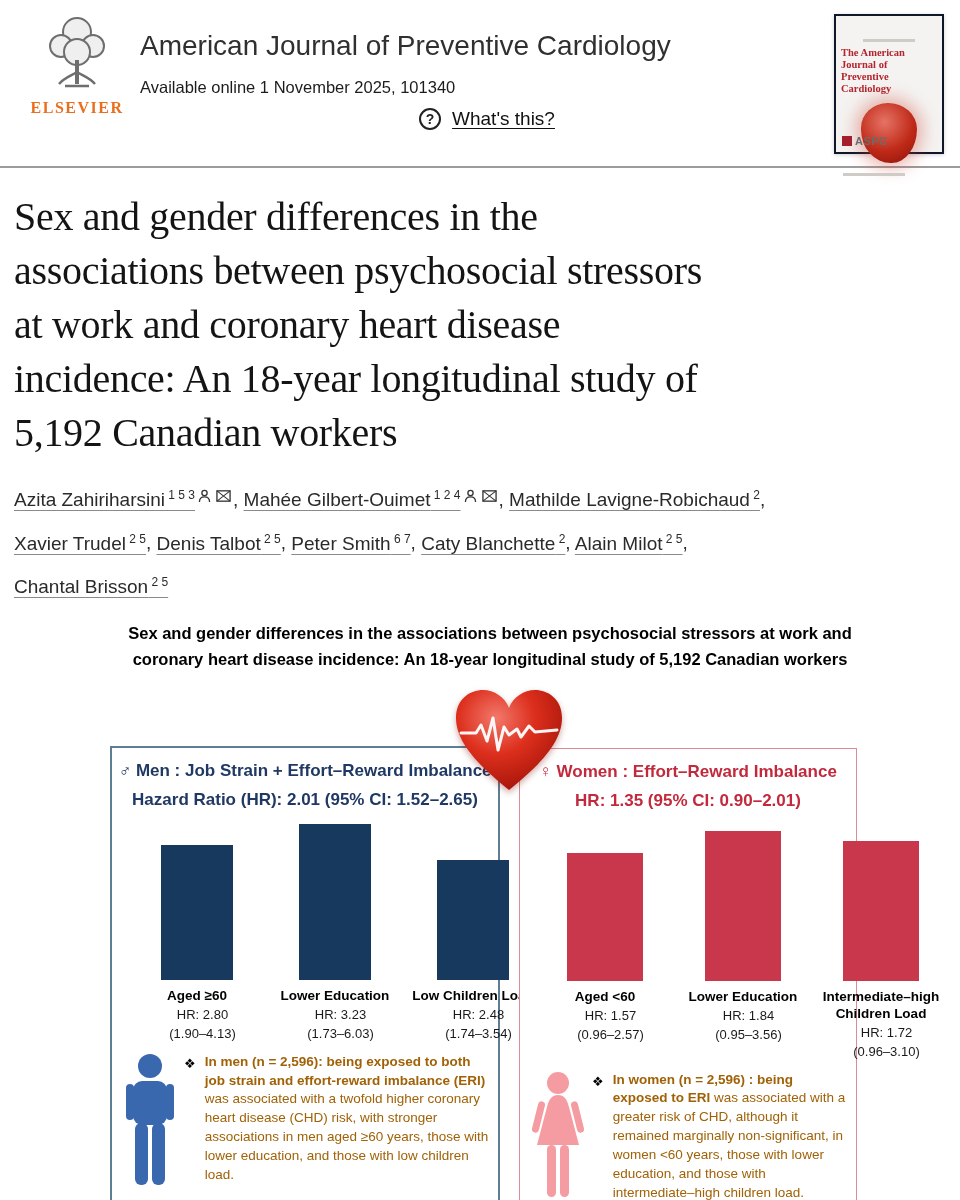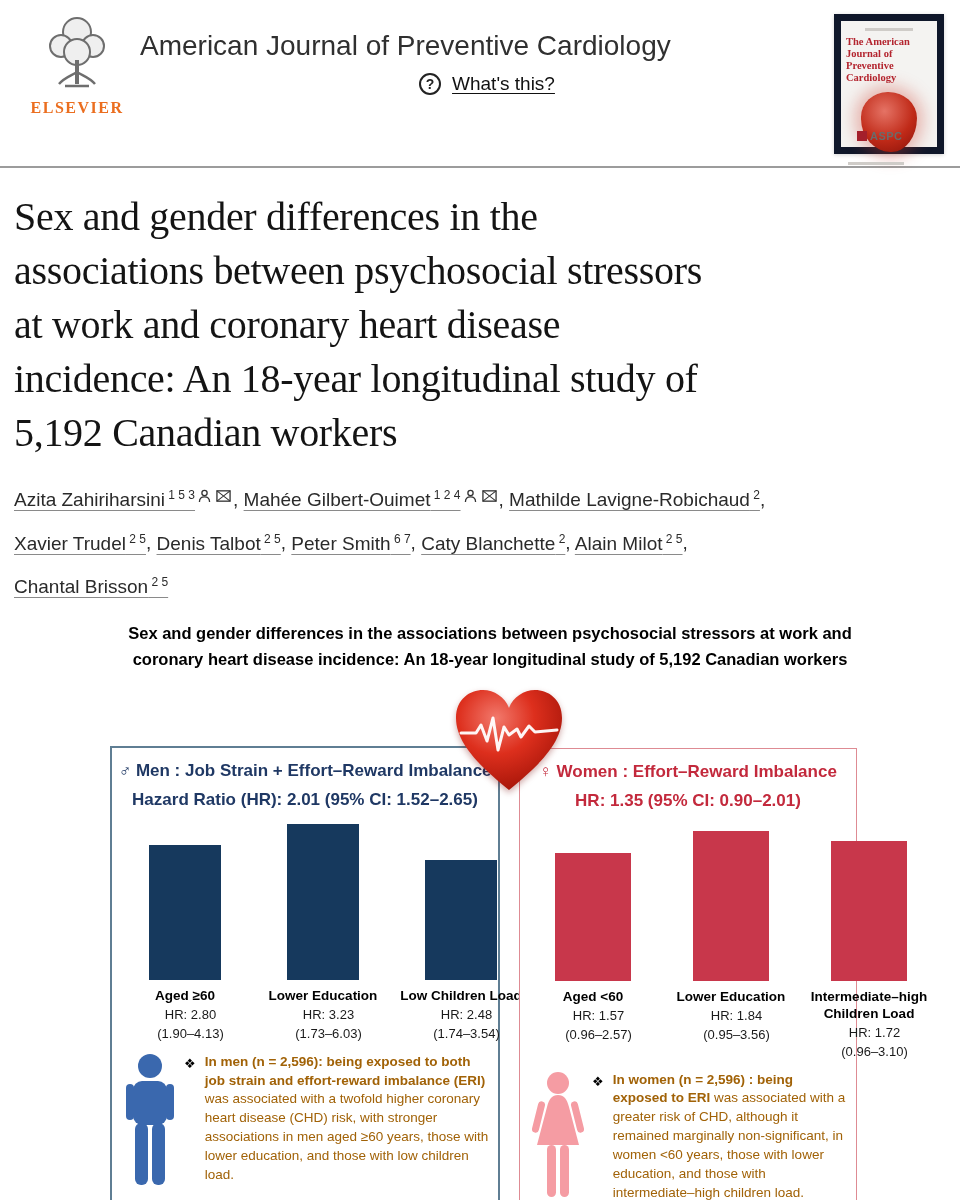--- a/index.html
+++ b/index.html
@@ -20,30 +20,30 @@
   .availability { margin-top:16px; font-size:16.5px; color:#1c1c1c; }
   .status-row { margin-top:11px; display:flex; justify-content:center; align-items:center; gap:11px; font-size:19px; }
   .inpress-link { color:#0E7DBB; cursor:pointer; }
   .q-icon { width:22px; height:22px; border:2px solid #222; border-radius:50%;
     display:inline-flex; align-items:center; justify-content:center;
     font-size:14px; font-weight:700; color:#222; }
   .whats-this { color:#111; text-decoration:underline; text-underline-offset:3px; cursor:pointer; }
 
   
   .cover { flex:0 0 110px; width:110px; height:140px; margin:2px 6px 0 0; position:relative;
-    background:#f4f3f1; border:7px solid #0f172a; box-shadow:0 1px 4px rgba(0,0,0,.18); padding:5px 5px; }
+    background:#f4f3f1; border:2px solid #0f172a; box-shadow:0 1px 4px rgba(0,0,0,.18); padding:21px 5px; }
   .cover-topline { height:3px; background:#cfccc8; width:55%; margin:2px auto 5px; }
   .cover-title { color:#b3242e; font-family:"Liberation Serif", serif; font-weight:700;
     font-size:10.5px; line-height:1.15; text-align:left; }
   .cover-heart { width:56px; height:60px; margin:8px auto 0;
     background:radial-gradient(circle at 42% 32%, #e57365, #c02a18 55%, #8f140b 95%);
     border-radius:48% 52% 46% 54% / 42% 44% 58% 56%;
     box-shadow:0 0 16px 6px rgba(205,60,45,.35); }
   .cover-subline { height:3px; background:#cfccc8; width:65%; margin:10px 0 0 2px; }
-  .cover-footer { position:absolute; bottom:5px; left:16px; display:flex; align-items:center; gap:3px; }
+  .cover-footer { position:absolute; bottom:5px; left:6px; display:flex; align-items:center; gap:3px; }
   .aspc-square { width:10px; height:10px; background:#a41f2b; }
   .aspc-text { font-size:11px; color:#6b6b6b; font-weight:700; letter-spacing:.5px; }
 
   .rule { border:none; border-top:2px solid #9c9c9c; margin:12px 0 0; }
 
   
   .article-title { font-family:"Liberation Serif", serif; font-weight:400;
     font-size:40px; line-height:54px; color:#141414; margin:22px 14px 0; letter-spacing:-0.3px; }
   .authors { margin:16px 14px 0; font-size:19px; line-height:38px; color:#2a2a2a; height:120px; }
   .author { white-space:nowrap; cursor:pointer; }
@@ -61,21 +61,21 @@
 
   .panel { position:absolute; background:#fff; }
   .panel.men { left:110px; top:126px; width:390px; height:465px; border:2px solid #5F7E93; }
   .panel.women { left:519px; top:128px; width:338px; height:462px; border:1.5px solid #DE8B93; }
   .panel-h1, .panel-h2 { text-align:center; font-weight:700; font-size:17px; padding:0 6px; }
   .panel-h1 { margin-top:13px; }
   .panel-h2 { margin-top:9px; }
   .men .panel-h1, .men .panel-h2 { color:#1F3864; }
   .women .panel-h1, .women .panel-h2 { color:#C3293C; }
 
-  .cols { display:grid; grid-template-columns:1fr 1fr 1fr; padding:0 4px; margin-top:12px; }
+  .cols { display:grid; grid-template-columns:1fr 1fr 1fr; padding:0 16px; margin-top:12px; }
   .col { display:flex; flex-direction:column; align-items:center; }
   .bar-area { height:158px; display:flex; align-items:flex-end; }
   .men .bar { width:72px; }
   .women .bar { width:76px; }
   .bar-name { font-weight:700; font-size:13.5px; margin-top:8px; text-align:center;
     line-height:1.25; color:#000; width:138px; }
   .bar-sub { font-size:13px; text-align:center; color:#1a1a1a; line-height:1.3; margin-top:2px;margin-left:11px; }
 
   .note { display:flex; margin-top:10px; padding:0 8px 0 12px; }
   .note-figure { flex:0 0 56px; }
@@ -97,20 +97,21 @@
         <circle cx="38" cy="38" r="13" fill="#efefef"></circle>
         <path d="M38 46 L38 70" stroke-width="4"></path>
         <path d="M38 58 C32 62 26 63 20 70 M38 58 C44 62 50 63 56 70 M26 72 L50 72" stroke-width="2.5"></path>
       </g>
     </svg>
     <div class="elsevier-word">ELSEVIER</div>
   </div>
 
   <div class="header-center">
     <div class="journal-title">American Journal of Preventive Cardiology</div>
+    <div class="availability">Available online 1 November 2025, 101340</div>
     <div class="status-row">
       <span class="q-icon">?</span>
       <span class="whats-this">What's this?</span>
     </div>
   </div>
 
   <div class="cover">
     <div class="cover-topline"></div>
     <div class="cover-title">The American Journal of Preventive Cardiology</div>
     <div class="cover-heart"></div>

